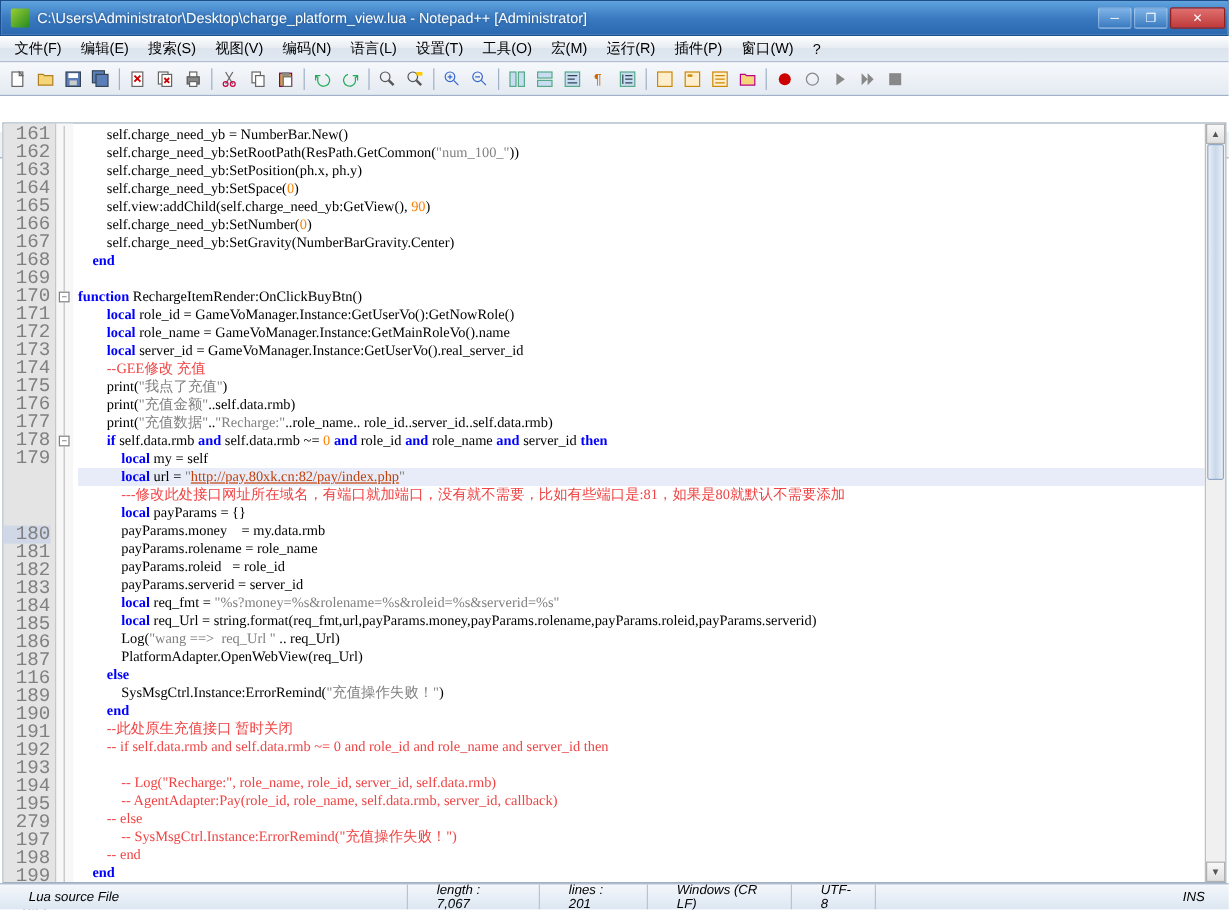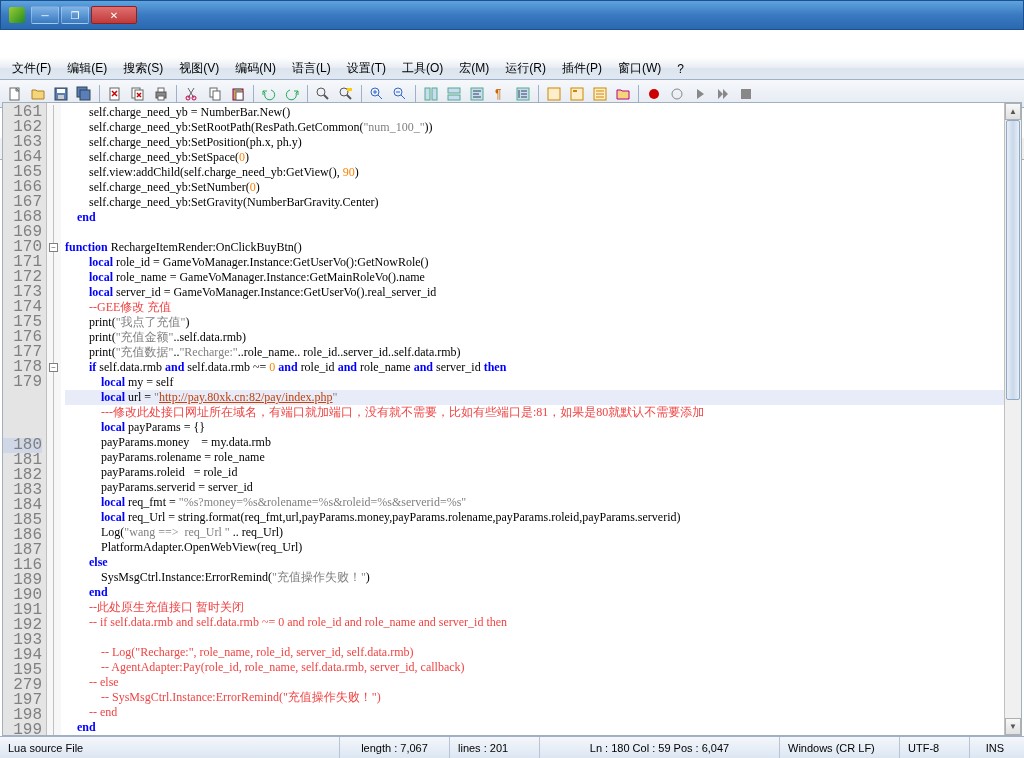--- a/index.html
+++ b/index.html
@@ -7,21 +7,21 @@
 
 
 .titlebar { height:30px; background:linear-gradient(to bottom,#5fa3e0 0%,#3a7ac0 50%,#2a68b0 100%); border:1px solid #1a5090; display:flex; align-items:center; padding:0 2px 0 8px; color:#fff; }
 .titlebar .appicon { width:16px; height:16px; margin-right:6px; background:linear-gradient(135deg,#9acd32,#228b22); border-radius:2px; }
 .titlebar .title { flex:1; font-size:12px; text-shadow:0 0 3px rgba(0,0,0,0.3); }
 .winbtns { display:flex; gap:2px; }
 .winbtn { width:28px; height:18px; display:flex; align-items:center; justify-content:center; border-radius:2px; border:1px solid rgba(255,255,255,.3); background:linear-gradient(to bottom,#7fb4e8,#3a7ac0); font-size:10px; color:#fff; }
 .winbtn.close { width:46px; background:linear-gradient(to bottom,#e07070,#c03a3a); border-color:#902020; }
 
 
-.menubar { height:22px; background:linear-gradient(to bottom,#fdfefe,#e8edf3 45%,#dce4ee 50%,#e0e8f2); border-bottom:1px solid #a0b0c8; display:flex; align-items:center; padding:0 4px; font-size:12px;margin-top:28px; }
+.menubar { height:22px; background:linear-gradient(to bottom,#fdfefe,#e8edf3 45%,#dce4ee 50%,#e0e8f2); border-bottom:1px solid #a0b0c8; display:flex; align-items:center; padding:0 4px; font-size:12px; }
 .menubar span { padding:2px 8px; cursor:default; }
 
 
 .toolbar { height:28px; background:linear-gradient(to bottom,#f6f8fb,#e4eaf2); border-bottom:1px solid #a0b0c8; display:flex; align-items:center; padding:2px 4px; gap:1px; }
 .tbtn { width:22px; height:22px; display:flex; align-items:center; justify-content:center; border-radius:2px; }
 .tbtn svg { width:16px; height:16px; }
 .tsep { width:1px; height:18px; background:#a0b0c8; margin:0 3px; }
 
 
 .tabbar { height:22px; background:#f0f0f0; border-bottom:1px solid #a0b0c0; display:flex; align-items:flex-end; padding-left:4px;margin-top:30px; }
@@ -49,27 +49,28 @@
 
 
 .kw { color:#0000ff; font-weight:bold; }
 .str { color:#808080; }
 .num { color:#ff8000; }
 .cmt { color:#ef4444; }
 .url { color:#c2410c; text-decoration:underline; }
 
 
 .status { position:absolute; bottom:0; left:0; right:0; height:22px; background:linear-gradient(to bottom,#f4f7fb,#dce6f2); border-top:1px solid #a0b0c8; display:flex; align-items:center; font-size:11px; }
-.status .cell { padding:0 8px; border-right:1px solid #b8c4d4; height:100%; display:flex; align-items:center; }
+.status .cell { padding:0 24px; border-right:1px solid #b8c4d4; height:100%; display:flex; align-items:center;font-style:italic; }
 </style>
 </head>
 <body>
 
 <div class="titlebar">
   <div class="appicon"></div>
+  <div class="title">C:\Users\Administrator\Desktop\charge_platform_view.lua - Notepad++ [Administrator]</div>
   <div class="winbtns">
     <div class="winbtn">─</div>
     <div class="winbtn">❐</div>
     <div class="winbtn close">✕</div>
   </div>
 </div>
 
 <div class="menubar" id="menubar">
     <span>文件(F)</span>
     <span>编辑(E)</span>
@@ -335,17 +336,16 @@
     <div class="arr">▲</div>
     <div class="thumb"></div>
     <div class="arr" style="position:absolute;bottom:0;left:0;right:0">▼</div>
   </div>
 </div>
 
 <div class="status">
   <div class="cell" style="width:340px">Lua source File</div>
   <div class="cell" style="width:110px;justify-content:center">length : 7,067</div>
   <div class="cell" style="width:90px">lines : 201</div>
-  <div class="cell" style="width:240px;justify-content:center">Ln : 180   Col : 59   Pos : 6,047</div>
   <div class="cell" style="width:120px">Windows (CR LF)</div>
   <div class="cell" style="width:70px">UTF-8</div>
   <div class="cell" style="flex:1;border:none;justify-content:flex-end;padding-right:20px">INS</div>
 </div>
 
 </body></html>

